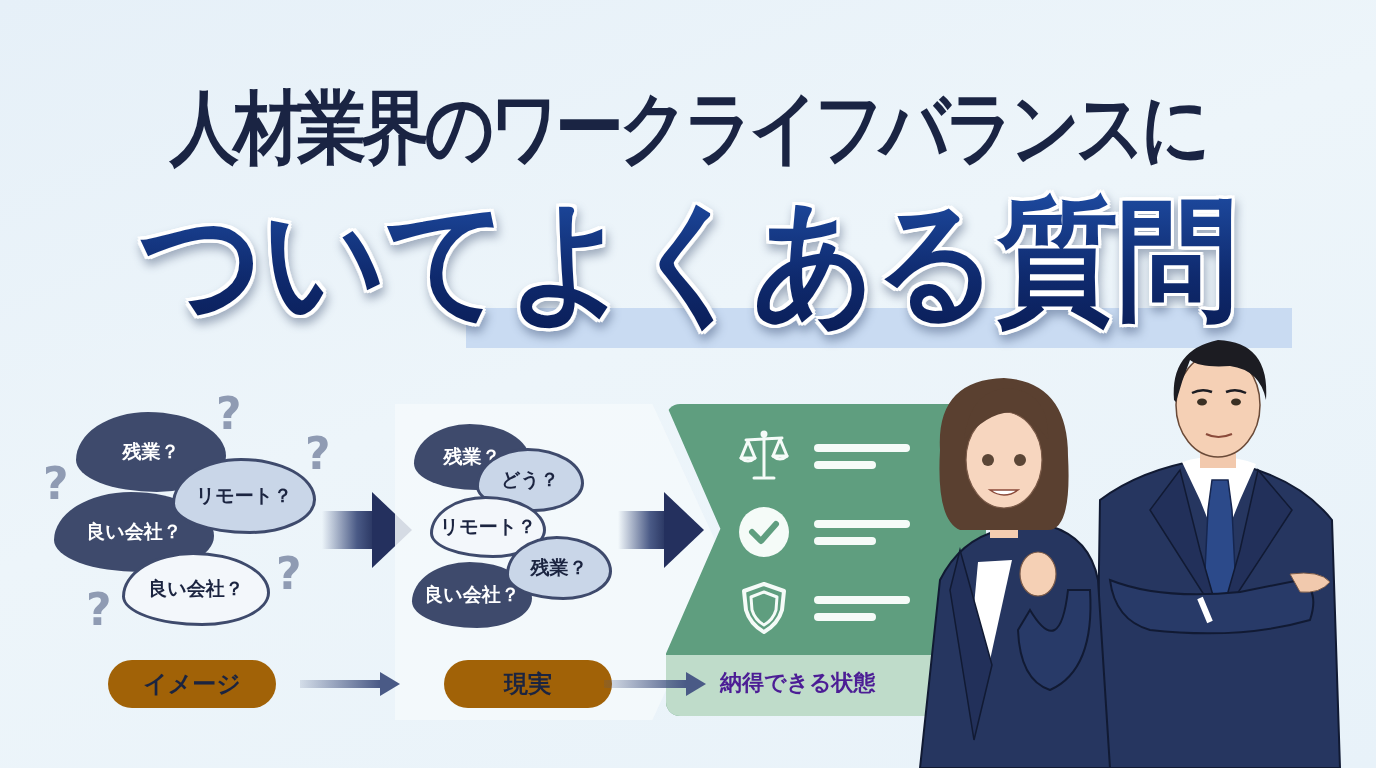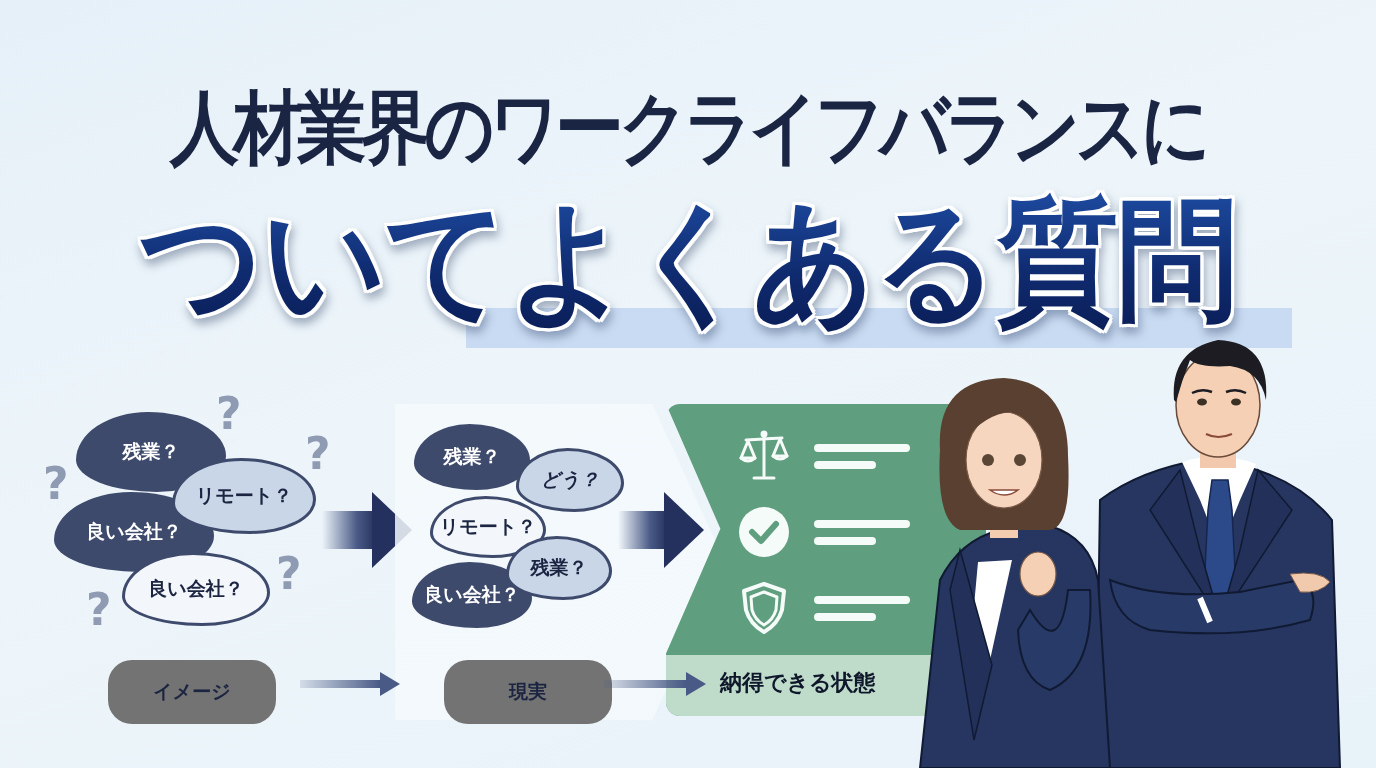--- a/index.html
+++ b/index.html
@@ -98,34 +98,34 @@
     left: 666px; top: 404px; width: 320px; height: 312px;
     background: #5f9e7f;
     border-radius: 14px;
     clip-path: polygon(0 0, 100% 0, 100% 100%, 0 100%, 0 80%, 17% 40%, 0 0);
   }
   .green-footer {
     left: 666px; top: 655px; width: 300px; height: 61px;
     background: #bfdcca; border-radius: 0 0 14px 14px;
   }
   .status-label {
-    left: 720px; top: 668px; font-size: 22px; font-weight: bold; color: #0f172a;
+    left: 720px; top: 668px; font-size: 22px; font-weight: bold; color: #4c1d95;
   }
   .icon-row { position: absolute; left: 736px; display: flex; align-items: center; }
   .icon-row .ico { width: 56px; height: 56px; display: flex; align-items: center; justify-content: center; }
   .icon-row .lines { margin-left: 22px; }
   .icon-row .lines div { height: 8px; border-radius: 4px; background: #f5fbf8; }
   .icon-row .lines div + div { margin-top: 9px; }
 
   
   .pill {
-    position: absolute; height: 64px; border-radius: 24px;
-    background: #737373; color: #1b2440;
+    position: absolute; height: 48px; border-radius: 24px;
+    background: #a16207; color: #1b2440;
     display: flex; align-items: center; justify-content: center;
-    font-weight: bold; font-size: 19px;
+    font-weight: bold; font-size: 24px;
   }
   .thin-arrow { position: absolute; height: 24px; display: flex; align-items: center; }
   .thin-arrow .shaft {
     height: 8px; background: linear-gradient(90deg, rgba(74,90,134,0.15), #4a5a86);
   }
   .thin-arrow .head {
     width: 0; height: 0;
     border-top: 12px solid transparent; border-bottom: 12px solid transparent;
     border-left: 20px solid #4a5a86;
   }
@@ -155,21 +155,21 @@
 
 <div class="big-arrow" style="left:322px;top:492px;">
   <div class="shaft" style="width:50px;"></div>
   <div class="head"></div>
 </div>
 
 <div class="abs chev-bg"></div>
 
 <div>
   <div class="cloud dark" style="left:414px;top:424px;width:116px;height:66px;">残業？</div>
-  <div class="cloud light" style="left:516px;top:448px;width:108px;height:64px;font-style:italic;">どう？</div>
+  <div class="cloud light" style="left:476px;top:448px;width:108px;height:64px;">どう？</div>
   <div class="cloud white" style="left:430px;top:496px;width:116px;height:62px;">リモート？</div>
   <div class="cloud dark" style="left:412px;top:562px;width:120px;height:66px;">良い会社？</div>
   <div class="cloud light" style="left:506px;top:536px;width:106px;height:64px;">残業？</div>
 </div>
 
 <div class="big-arrow" style="left:618px;top:492px;">
   <div class="shaft" style="width:46px;"></div>
   <div class="head"></div>
 </div>
 

